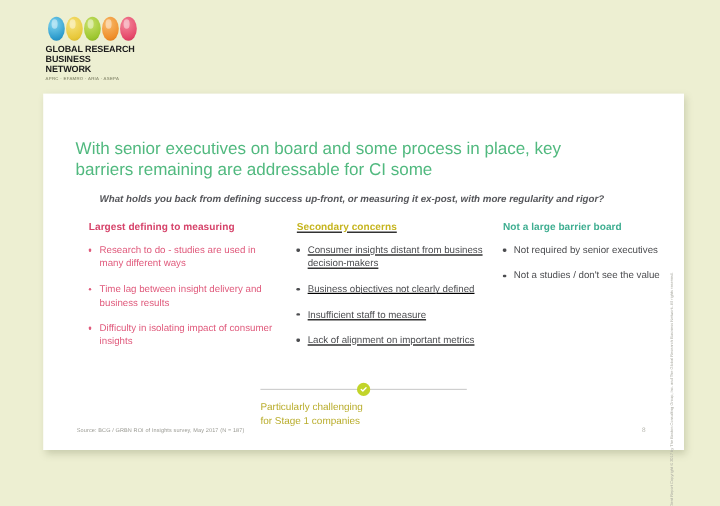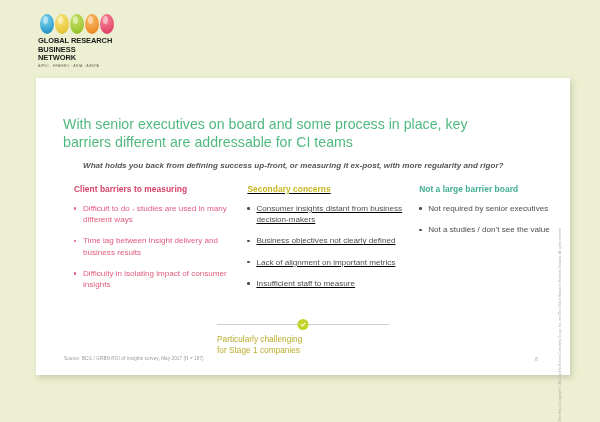--- a/index.html
+++ b/index.html
@@ -226,42 +226,42 @@
     <span class="logo-dot ld3"></span>
     <span class="logo-dot ld4"></span>
     <span class="logo-dot ld5"></span>
   </div>
   <div class="logo-name">GLOBAL RESEARCH BUSINESS NETWORK</div>
   <div class="logo-tag">APRC · EFAMRO · ARIA · ASEPA</div>
 </div>
 
 <div class="slide">
 
-  <h1 class="slide-title">With senior executives on board and some process in place, key barriers different are addressable for CI teams</h1>
+  <h1 class="slide-title">With senior executives on board and some process in place, key barriers remaining are addressable for CI some</h1>
 
   <p class="slide-question">What holds you back from defining success up-front, or measuring it ex-post, with more regularity and rigor?</p>
 
   <div class="columns">
 
     <div class="col col-1">
-      <div class="col-head head-1">Client barriers to measuring</div>
+      <div class="col-head head-1">Largest defining to measuring</div>
       <ul class="bullet-list list-1">
-        <li>Difficult to do - studies are used in many different ways</li>
+        <li>Research to do - studies are used in many different ways</li>
         <li>Time lag between insight delivery and business results</li>
         <li>Difficulty in isolating impact of consumer insights</li>
       </ul>
     </div>
 
     <div class="col col-2">
       <div class="col-head head-2">Secondary concerns</div>
       <ul class="bullet-list list-2">
         <li>Consumer insights distant from business decision-makers</li>
         <li>Business objectives not clearly defined</li>
+        <li>Insufficient staff to measure</li>
         <li>Lack of alignment on important metrics</li>
-        <li>Insufficient staff to measure</li>
       </ul>
     </div>
 
     <div class="col col-3">
       <div class="col-head head-3">Not a large barrier board</div>
       <ul class="bullet-list list-3">
         <li>Not required by senior executives</li>
         <li>Not a studies / don't see the value</li>
       </ul>
     </div>

